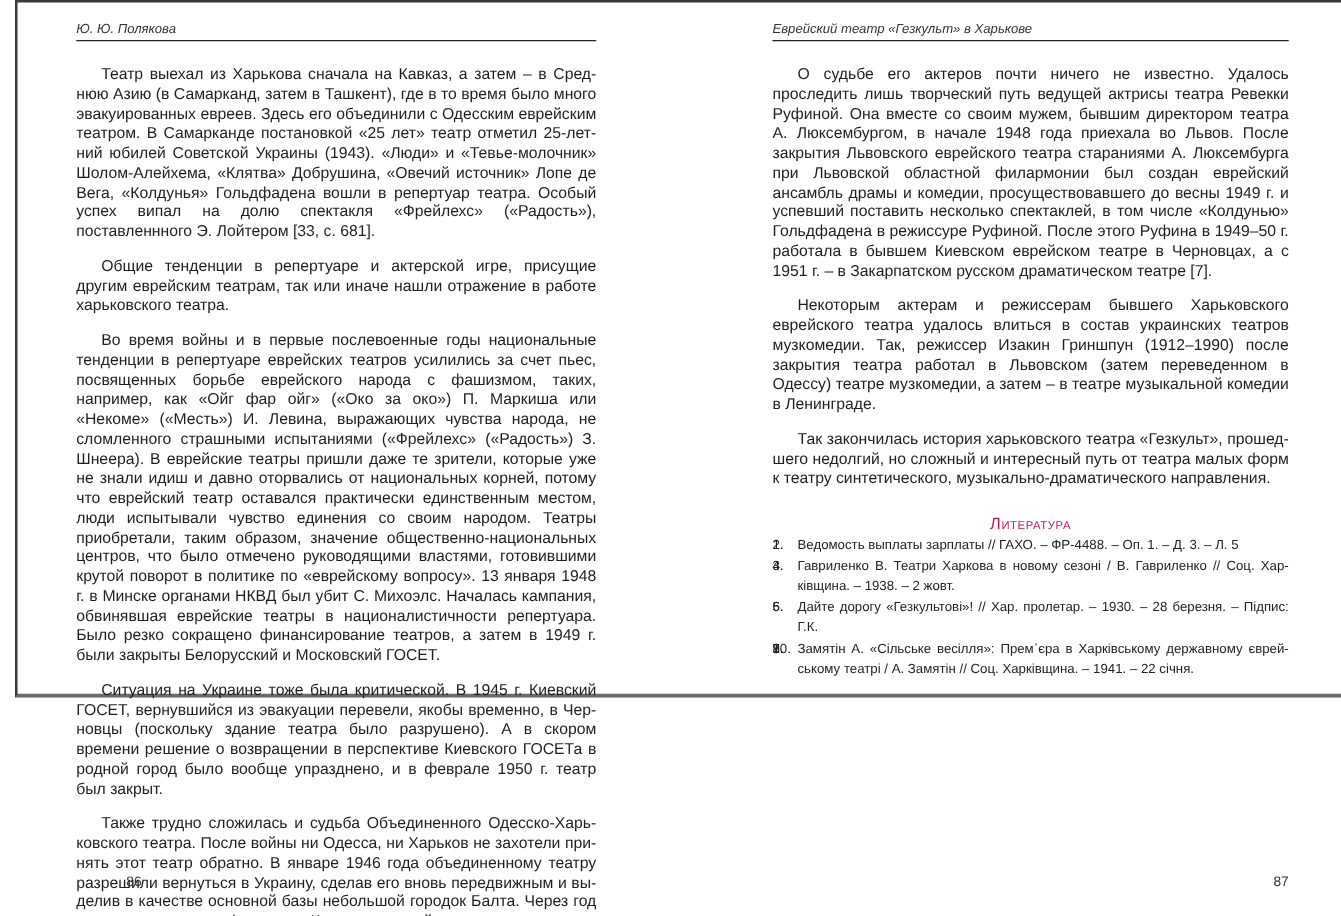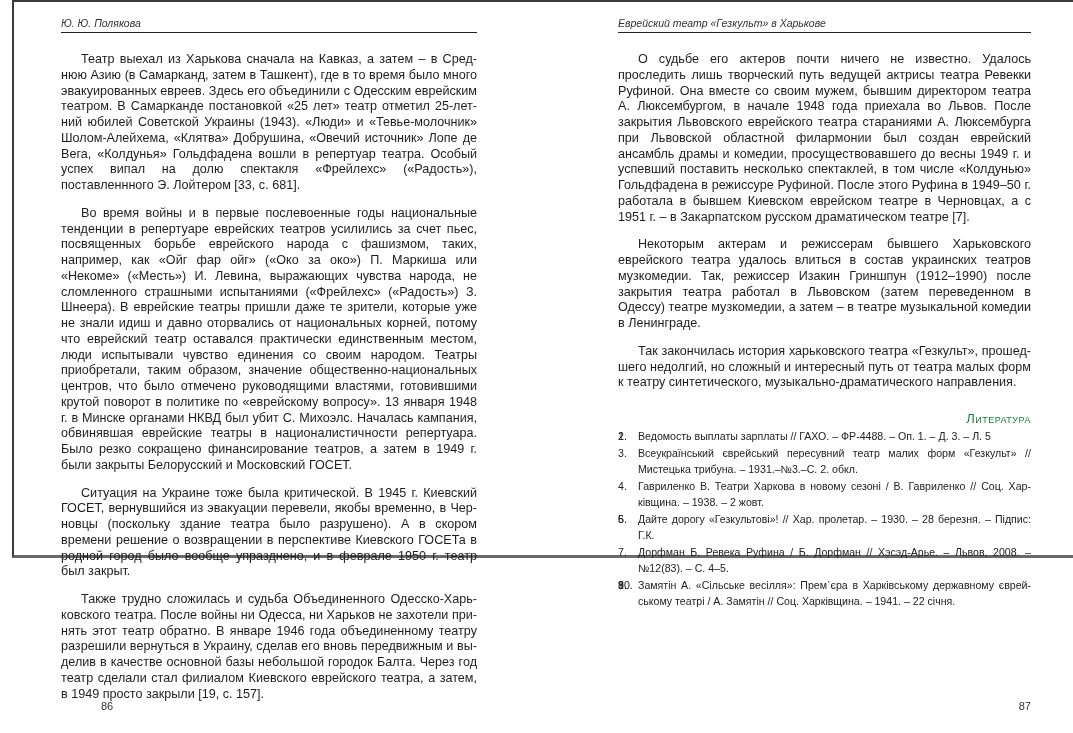--- a/index.html
+++ b/index.html
@@ -21,65 +21,66 @@
   .page.right .running-head { text-align:left; }
   .body-text {
     position:absolute; top:38px; left:0; right:0;
     font-family:"Liberation Sans", sans-serif; font-size:12.6px; line-height:15.75px; color:#1e1e1e;
     text-align:justify; hyphens:manual;
   }
   .body-text p { margin:0; text-indent:0; }
   .body-text p.indent { text-indent:20px;margin-top:12px; }
   .page.right .body-text { top:38px; }
   .bib-title {
-    font-family:"Liberation Sans", sans-serif; font-size:13px; color:#15803d; text-align:right;
+    font-family:"Liberation Sans", sans-serif; font-size:13px; color:#be185d; text-align:center;
     font-variant:small-caps; letter-spacing:0.5px; margin-top:20px; 
   }
   ol.bib { list-style:none; margin:0; padding:0; font-size:10.6px; line-height:16px; color:#222; }
   ol.bib li { position:relative; padding-left:20px; margin-bottom:1px; text-align:justify; }
   ol.bib li .num { position:absolute; left:0; top:0; }
   .folio {
     position:absolute; top:698px; font-family:"Liberation Sans", sans-serif; font-size:11px; color:#333;margin-left:40px;
   }
   .page.left .folio { left:0; }
   .page.right .folio { right:0;text-align:right; }
 </style>
 </head>
 <body>
 
 <div class="frame">
 
   <div class="page left">
     <div class="running-head">Ю. Ю. Полякова</div>
     <div class="body-text">
       <p class="indent">Театр выехал из Харькова сначала на Кавказ, а затем – в Сред­нюю Азию (в Самарканд, затем в Ташкент), где в то время было много эвакуированных евреев. Здесь его объединили с Одесским еврейским театром. В Самарканде постановкой «25 лет» театр отметил 25-лет­ний юбилей Советской Украины (1943). «Люди» и «Тевье-молочник» Шолом-Алейхема, «Клятва» Добрушина, «Овечий источник» Лопе де Вега, «Колдунья» Гольдфадена вошли в репертуар театра. Особый ус­пех випал на долю спектакля «Фрейлехс» («Радость»), поставленнного Э. Лойтером [33, с. 681].</p>
+      <p class="indent">Общие тенденции в репертуаре и актерской игре, присущие другим еврейским театрам, так или иначе нашли отражение в работе харьков­ского театра.</p>
       <p class="indent">Во время войны и в первые послевоенные годы национальные тен­денции в репертуаре еврейских театров усилились за счет пьес, пос­вященных борьбе еврейского народа с фашизмом, таких, например, как «Ойг фар ойг» («Око за око») П. Маркиша или «Некоме» («Месть») И. Левина, выражающих чувства народа, не сломленного страшными испытаниями («Фрейлехс» («Радость») З. Шнеера). В еврейские те­атры пришли даже те зрители, которые уже не знали идиш и давно оторвались от национальных корней, потому что еврейский театр ос­тавался практически единственным местом, люди испытывали чувс­тво единения со своим народом. Театры приобретали, таким образом, значение общественно-национальных центров, что было отмечено руководящими властями, готовившими крутой поворот в политике по «еврейскому вопросу». 13 января 1948 г. в Минске органами НКВД был убит С. Михоэлс. Началась кампания, обвинявшая еврейские театры в националистичности репертуара. Было резко сокращено финансиро­вание театров, а затем в 1949 г. были закрыты Белорусский и Москов­ский ГОСЕТ.</p>
       <p class="indent">Ситуация на Украине тоже была критической. В 1945 г. Киевский ГОСЕТ, вернувшийся из эвакуации перевели, якобы временно, в Чер­новцы (поскольку здание театра было разрушено). А в скором времени решение о возвращении в перспективе Киевского ГОСЕТа в родной город было вообще упразднено, и в феврале 1950 г. театр был закрыт.</p>
       <p class="indent">Также трудно сложилась и судьба Объединенного Одесско-Харь­ковского театра. После войны ни Одесса, ни Харьков не захотели при­нять этот театр обратно. В январе 1946 года объединенному театру разрешили вернуться в Украину, сделав его вновь передвижным и вы­делив в качестве основной базы небольшой городок Балта. Через год театр сделали стал филиалом Киевского еврейского театра, а затем, в 1949 просто закрыли [19, с. 157].</p>
     </div>
     <div class="folio">86</div>
   </div>
 
   <div class="page right">
     <div class="running-head">Еврейский театр «Гезкульт» в Харькове</div>
     <div class="body-text">
       <p class="indent">О судьбе его актеров почти ничего не известно. Удалось проследить лишь творческий путь ведущей актрисы театра Ревекки Руфиной. Она вместе со своим мужем, бывшим директором театра А. Люксембургом, в начале 1948 года приехала во Львов. После закрытия Львовского еврейского театра стараниями А. Люксембурга при Львовской облас­тной филармонии был создан еврейский ансамбль драмы и комедии, просуществовавшего до весны 1949 г. и успевший поставить несколько спектаклей, в том числе «Колдунью» Гольдфадена в режиссуре Руфи­ной. После этого Руфина в 1949–50 г. работала в бывшем Киевском еврейском театре в Черновцах, а с 1951 г. – в Закарпатском русском драматическом театре [7].</p>
       <p class="indent">Некоторым актерам и режиссерам бывшего Харьковского еврейского театра удалось влиться в состав украинских театров музкомедии. Так, режиссер Изакин Гриншпун (1912–1990) после закрытия театра работал в Львовском (затем переведенном в Одессу) театре музкомедии, а затем – в театре музыкальной комедии в Ленинграде.</p>
       <p class="indent">Так закончилась история харьковского театра «Гезкульт», прошед­шего недолгий, но сложный и интересный путь от театра малых форм к театру синтетического, музыкально-драматического направления.</p>
 
       <div class="bib-title">Литература</div>
 
       <ol class="bib">
         <li><span class="num">1.</span></li>
         <li><span class="num">2.</span><span>Ведомость выплаты зарплаты // ГАХО. – ФР-4488. – Оп. 1. – Д. 3. – Л. 5</span></li>
-        <li><span class="num">3.</span><span>Всеукраїнський єврейський пересувний театр малих форм «Гезкульт» // Мистецька трибуна. – 1931.–№3.–С. 2. обкл.</span></li>
+        <li><span class="num">3.</span></li>
         <li><span class="num">4.</span><span>Гавриленко В. Театри Харкова в новому сезоні / В. Гавриленко // Соц. Хар­ківщина. – 1938. – 2 жовт.</span></li>
         <li><span class="num">5.</span></li>
         <li><span class="num">6.</span><span>Дайте дорогу «Гезкультові»! // Хар. пролетар. – 1930. – 28 березня. – Підпис: Г.К.</span></li>
-        <li><span class="num">7.</span><span>Дорфман Б. Ревека Руфина / Б. Дорфман // Хэсэд-Арье. – Львов, 2008. – №12(83). – С. 4–5.</span></li>
+        <li><span class="num">7.</span></li>
         <li><span class="num">8.</span></li>
         <li><span class="num">9.</span></li>
         <li><span class="num">10.</span><span>Замятін А. «Сільське весілля»: Прем᾿єра в Харківському державному єврей­ському театрі / А. Замятін // Соц. Харківщина. – 1941. – 22 січня.</span></li>
       </ol>
     </div>
     <div class="folio">87</div>
   </div>
 
 </div>
 

